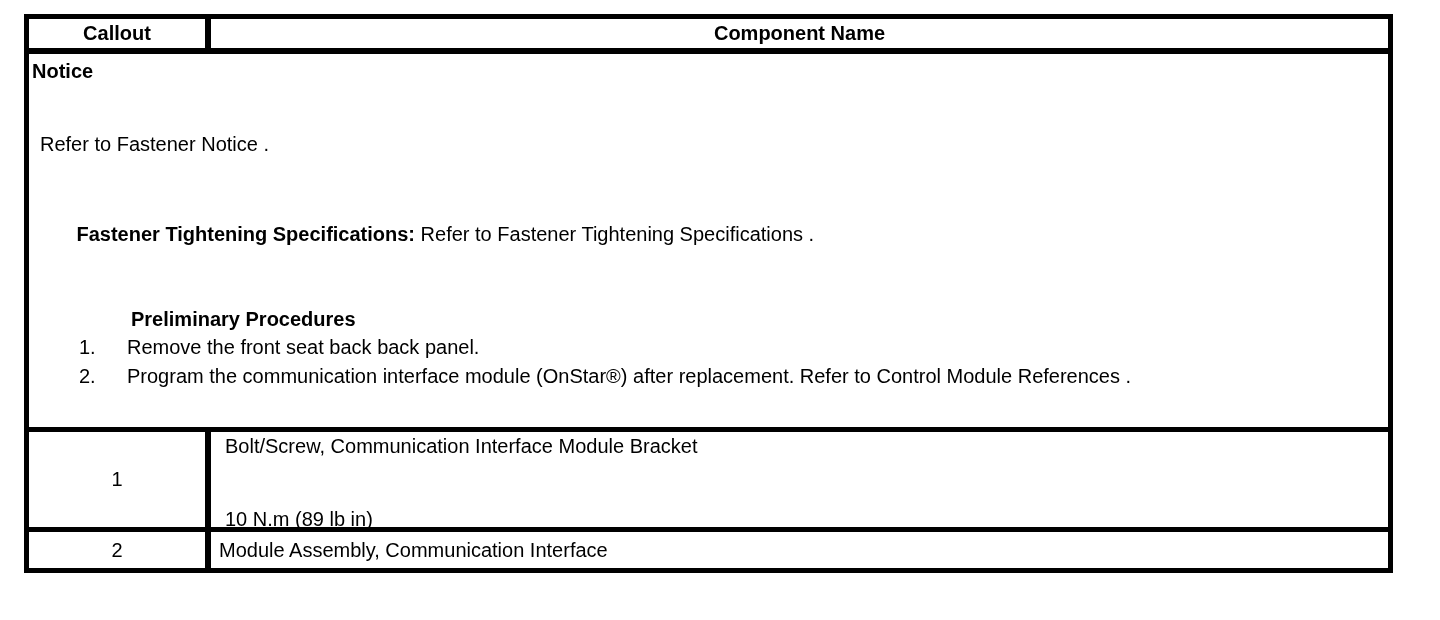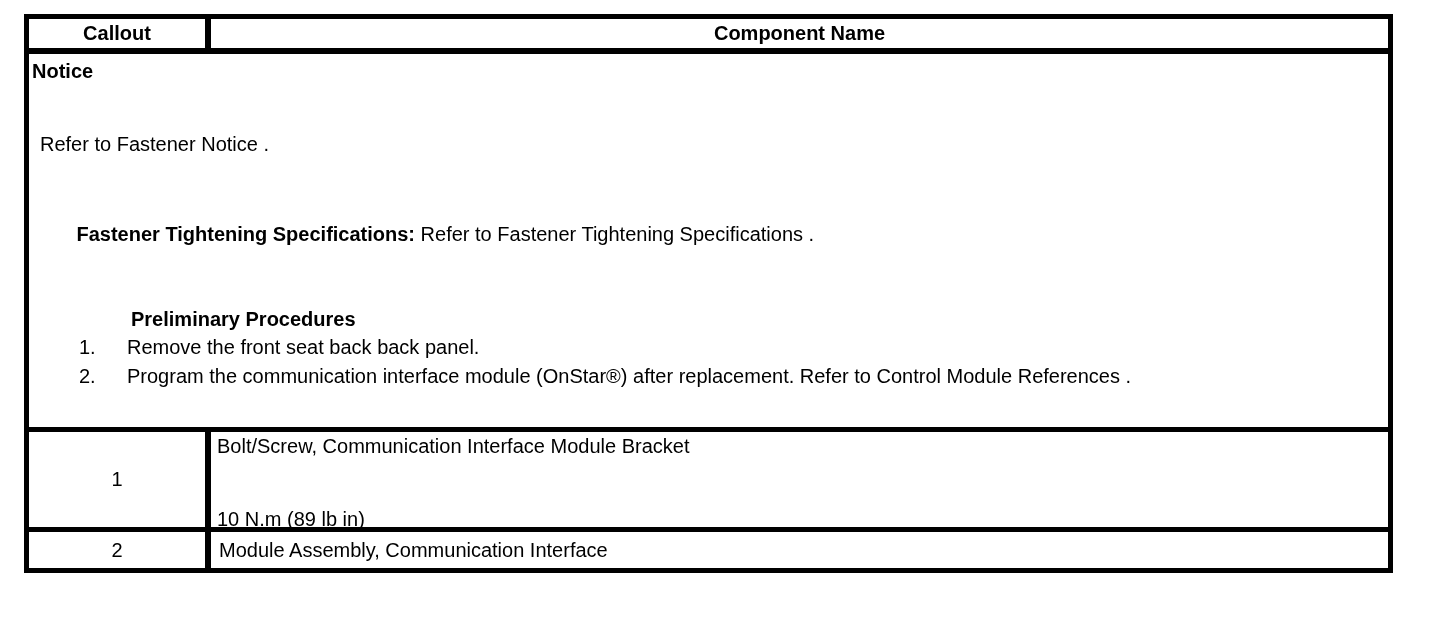--- a/index.html
+++ b/index.html
@@ -67,21 +67,21 @@
   .row-1 { height: 100px; border-bottom: 5px solid #000000; }
   .row-2 { height: 36px; }
   .body-row .callout-cell {
     width: 182px;
     flex: 0 0 182px;
     border-right: 6px solid #000000;
     display: flex;
     align-items: center;
     justify-content: center;
   }
-  .row-1 .name-cell { flex: 1 1 auto; position: relative; }
+  .row-1 .name-cell { flex: 1 1 auto; position: relative; margin-left: 8px; }
   .row-1 .part-name { position: absolute; top: 3px;  left: 6px; }
   .row-1 .torque    { position: absolute; top: 76px; left: 6px; font-weight: normal; }
   .row-2 .name-cell {
     flex: 1 1 auto;
     display: flex;
     align-items: center;
     padding-left: 8px;
   }
 </style>
 </head>

